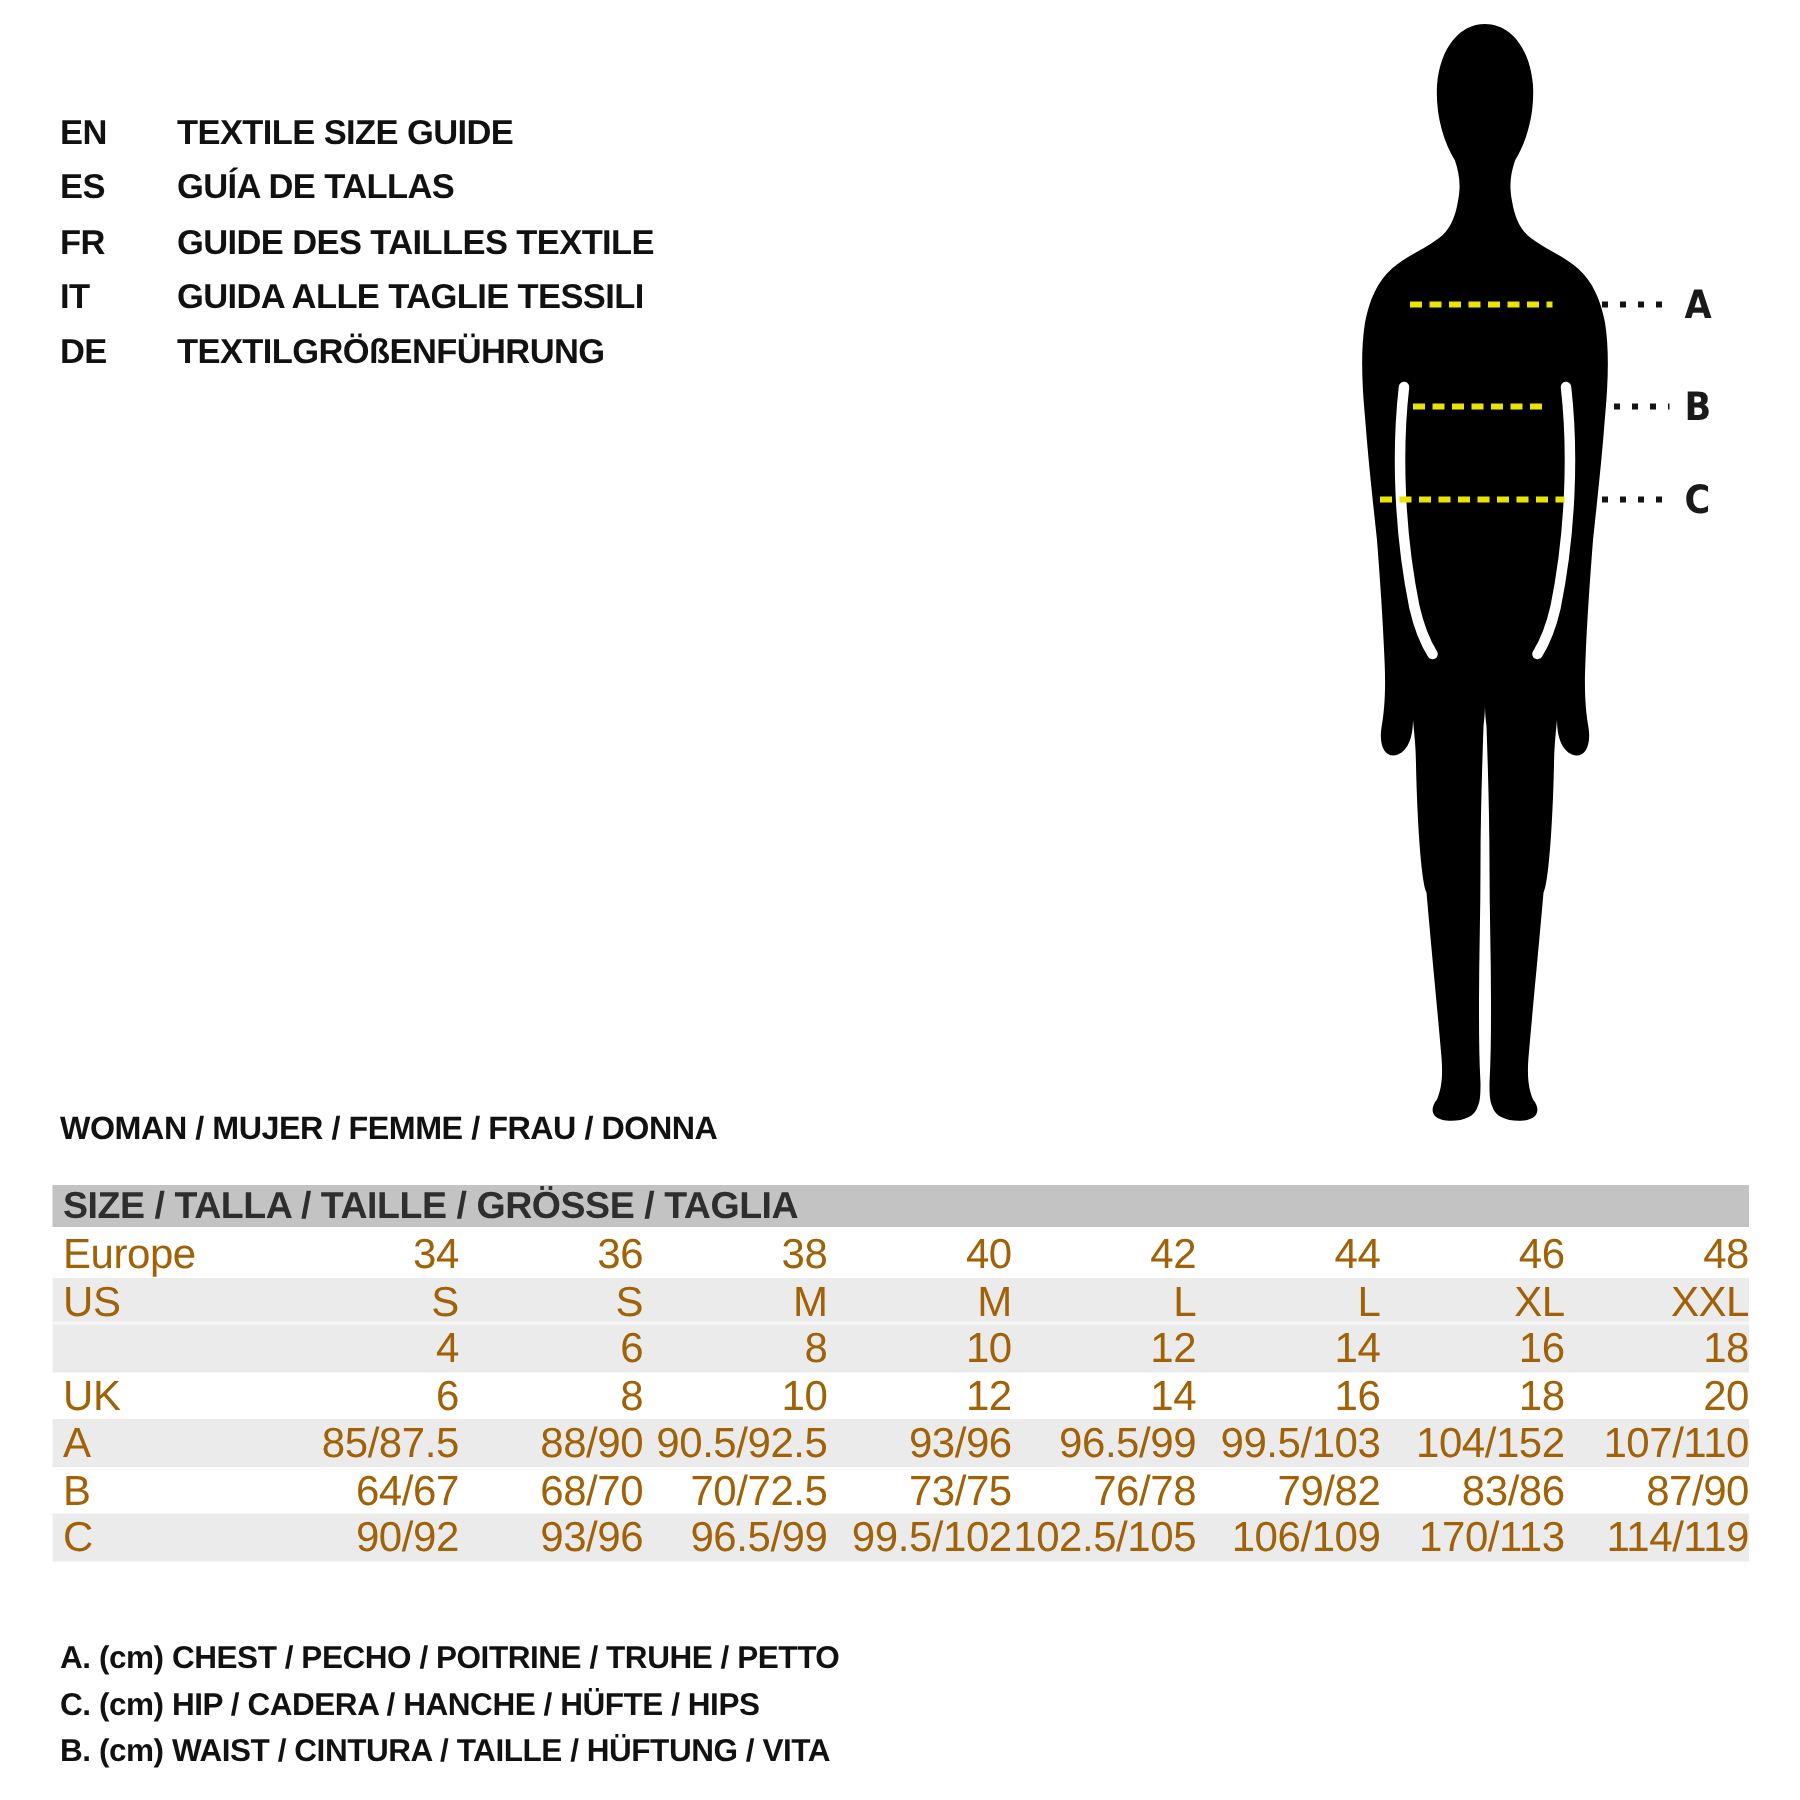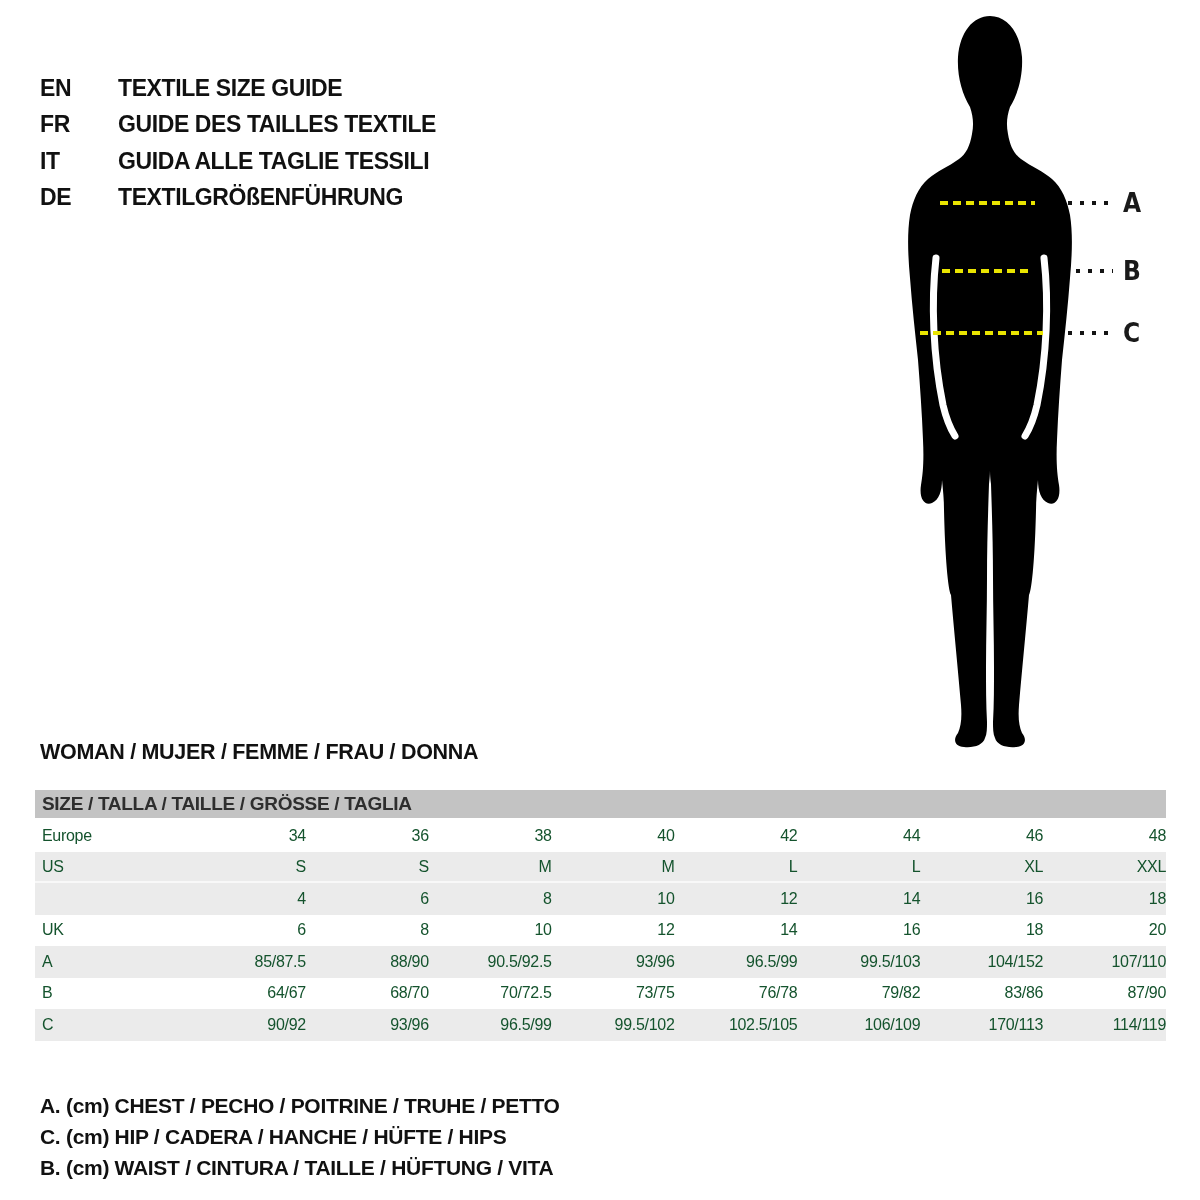--- a/index.html
+++ b/index.html
@@ -15,42 +15,46 @@
               font-weight:bold; font-size:23px; letter-spacing:-0.4px; white-space:nowrap; }
   .lang-code { width:78px; flex:0 0 78px; }
   
   .figure { position:absolute; left:890px; top:10px; width:270px; height:740px; }
   .figure svg { display:block; }
   .figure text { font-family:"DejaVu Sans","Liberation Sans",sans-serif; font-size:26px; font-weight:600; fill:#1a1a1a; }
   
   .section-title { position:absolute; left:40px; top:740px; font-size:21.5px; font-weight:bold; letter-spacing:-0.3px; }
   
   .size-table { position:absolute; left:35px; top:790px; width:1131px; }
-  .t-header { height:28px; background:var(--header-bg,#c3c3c3); font-weight:bold; font-size:19px;
+  .t-header { height:28px; background:var(--header-bg,#c3c3c3); font-weight:bold; font-size:25px;
               display:flex; align-items:center; padding-left:7px; box-sizing:border-box;
               color:#2e2e2e; letter-spacing:-0.3px; margin-bottom:2px; }
   .t-row { display:grid; grid-template-columns:148px repeat(8,1fr); height:31.5px;
-           align-items:center; font-size:16px; color:#14532d; letter-spacing:-0.3px; }
+           align-items:center; font-size:28px; color:#a16207; letter-spacing:-0.3px; }
   .t-row.shade { background:var(--row-shade,#ebebeb); }
   .t-row.sep { box-shadow: inset 0 -2px 0 rgba(255,255,255,.65); }
   .t-label { padding-left:7px; text-align:left; }
   .t-cell { text-align:right; }
   
   .legend { position:absolute; left:40px; top:1090px; }
   .legend-line { font-size:21px; font-weight:bold; height:31px; display:flex; align-items:center; letter-spacing:-0.3px; white-space:nowrap; }
 </style>
 </head>
 <body>
 
 <div class="page">
 
   <div class="lang-block">
       <div class="lang-row">
         <span class="lang-code">EN</span>
         <span>TEXTILE SIZE GUIDE</span>
+      </div>
+      <div class="lang-row">
+        <span class="lang-code">ES</span>
+        <span>GUÍA DE TALLAS</span>
       </div>
       <div class="lang-row">
         <span class="lang-code">FR</span>
         <span>GUIDE DES TAILLES TEXTILE</span>
       </div>
       <div class="lang-row">
         <span class="lang-code">IT</span>
         <span>GUIDA ALLE TAGLIE TESSILI</span>
       </div>
       <div class="lang-row">

